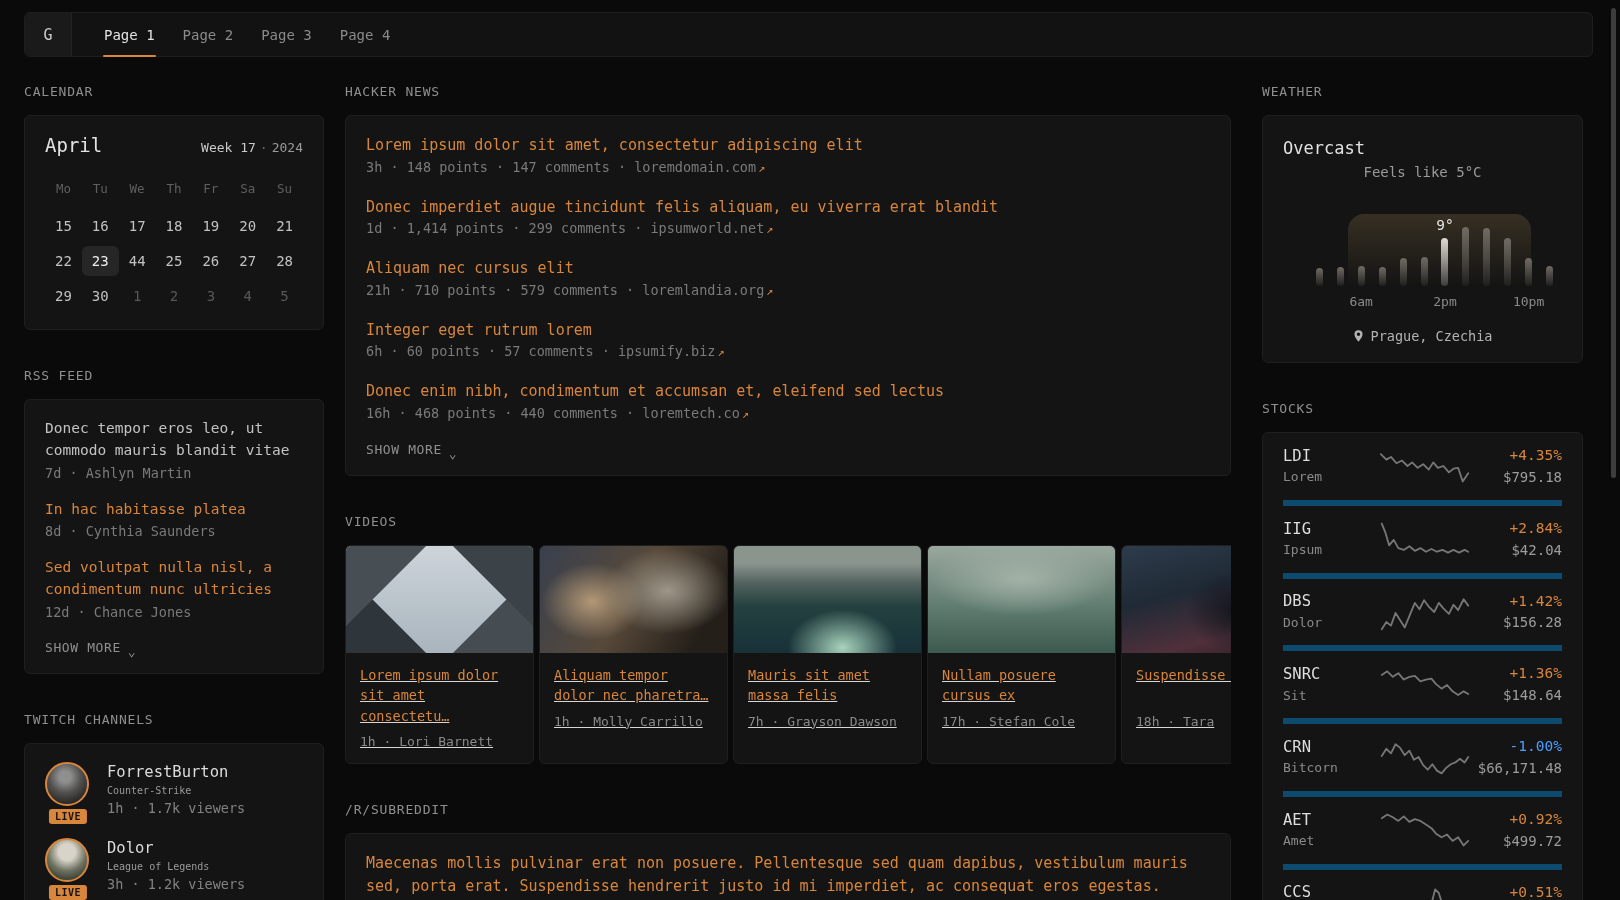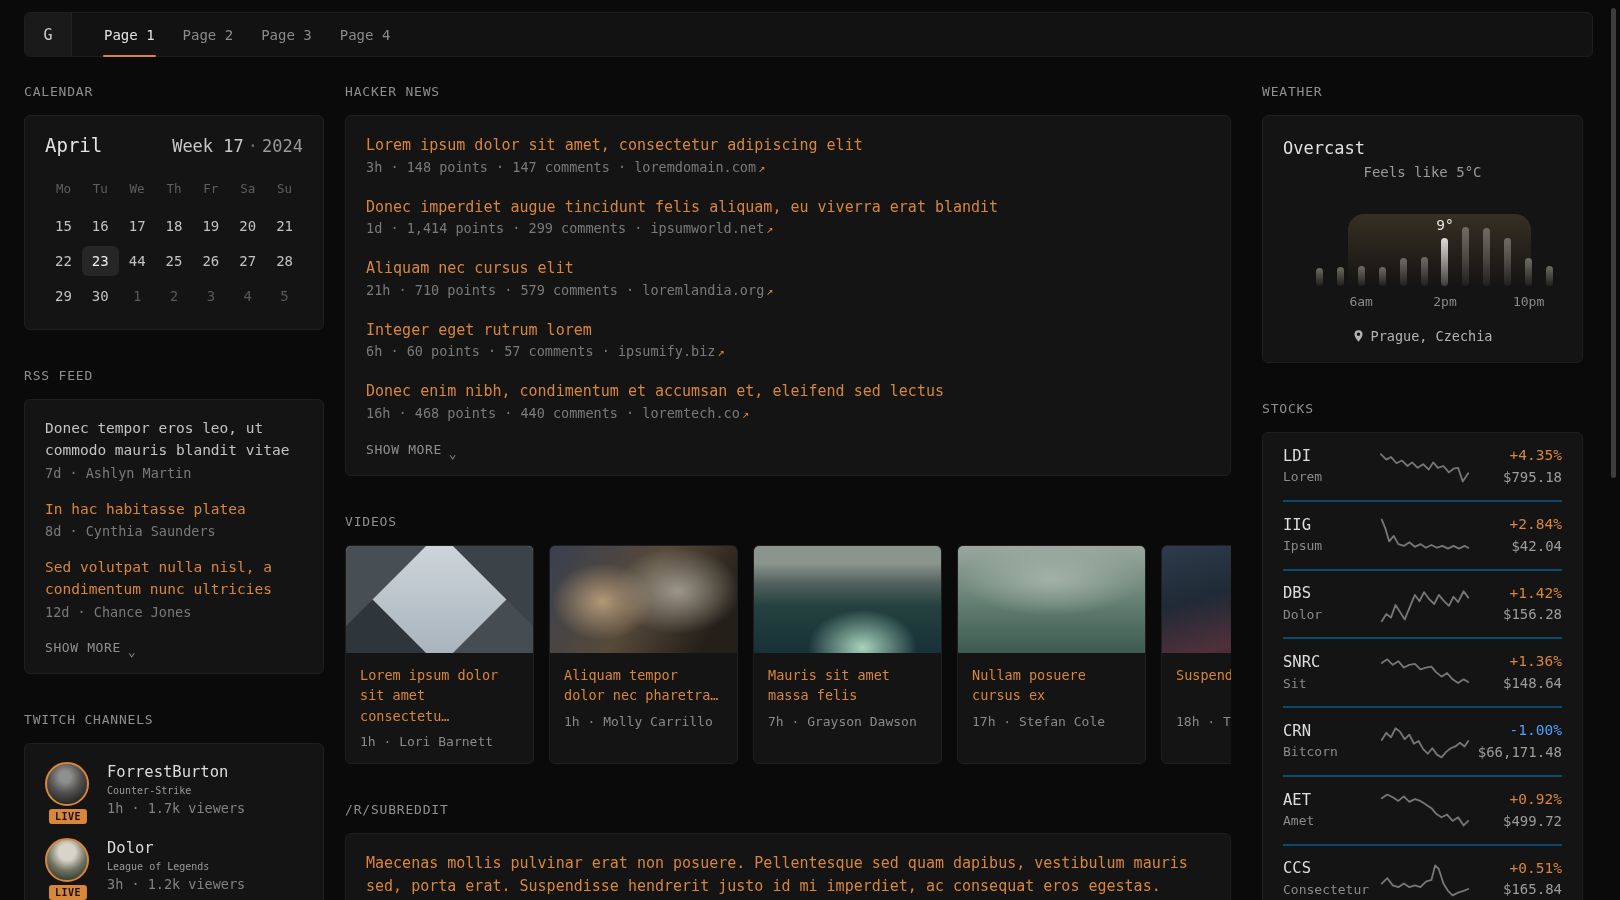--- a/index.html
+++ b/index.html
@@ -56,21 +56,21 @@
     border-radius:6px;padding:18px 20px;
   }
   .show-more{
     margin-top:20px;font-size:13px;color:#8f8f8f;letter-spacing:.6px;
     display:flex;align-items:flex-end;gap:7px;cursor:pointer;
   }
   .chev{font-size:13px;color:#8f8f8f;line-height:0;transform:translateY(-3px);}
   
   .cal-head{display:flex;justify-content:space-between;align-items:baseline;}
   .cal-month{font-size:19px;color:#e3e3e3;}
-  .cal-week{font-size:17px;color:#c9c9c9;}
+  .cal-week{font-size:13px;color:#c9c9c9;}
   .cal-week .sep{color:#6e6e6e;padding:0 4px;}
   .cal-week .yr{color:#9a9a9a;}
   .cal-grid{display:grid;grid-template-columns:repeat(7,1fr);margin-top:20px;row-gap:5px;}
   .cal-grid span{
     display:flex;align-items:center;justify-content:center;height:30px;
     font-size:14px;color:#c2c2c2;
   }
   .cal-grid .wd{font-size:12.5px;color:#5f5f5f;height:24px;margin-bottom:6px;}
   .cal-grid .out{color:#575757;}
   .cal-grid .sel{background:#262626;border-radius:6px;color:#ededed;}
@@ -99,21 +99,21 @@
   .chan-name{font-size:15.5px;color:#dcdcdc;line-height:1.35;}
   .chan-game{font-size:10px;color:#9a9a9a;line-height:1.5;}
   .chan-meta{font-size:13.5px;color:#828282;line-height:1.5;}
   
   .hn-item{margin-bottom:21px;}
   .hn-item:last-of-type{margin-bottom:0;}
   .hn-title{font-size:15px;line-height:1.5;color:var(--accent);cursor:pointer;}
   .hn-meta{font-size:13.5px;color:var(--dim);margin-top:2px;}
   .ext{color:var(--accent);font-size:12px;padding-left:2px;}
   
-  .vid-row{display:flex;gap:15px;width:886px;overflow:hidden;}
+  .vid-row{display:flex;gap:5px;width:886px;overflow:hidden;text-decoration:underline;}
   .vid-card{
     flex:0 0 189px;background:var(--card-bg);border:1px solid var(--card-border);
     border-radius:6px;overflow:hidden;
   }
   .thumb{height:107px;width:100%;}
   .thumb-1{background:
     linear-gradient(135deg,#474e54 0 27%,transparent 27.5%),
     linear-gradient(225deg,#3b4248 0 27%,transparent 27.5%),
     linear-gradient(45deg,#2e353b 0 27%,transparent 27.5%),
     linear-gradient(315deg,#454c52 0 27%,transparent 27.5%),
@@ -155,21 +155,21 @@
   }
   .wticks{position:relative;height:18px;margin:8px 2px 0 26px;}
   .wticks span{position:absolute;transform:translateX(-50%);font-size:13px;color:#8a8a8a;}
   .wticks .t1{left:20.8%;}
   .wticks .t2{left:54.2%;}
   .wticks .t3{left:87.5%;}
   .w-loc{display:flex;justify-content:center;align-items:center;gap:7px;margin-top:16px;font-size:13.5px;color:#b3b3b3;}
   
   .stocks-card{padding:0 20px;}
   .stock-row{
-    display:flex;align-items:center;padding:12px 0;border-top:2px solid #0c4a6e;cursor:pointer;
+    display:flex;align-items:center;padding:12px 0;border-top:6px solid #0c4a6e;cursor:pointer;
   }
   .stock-row:first-child{border-top:none;}
   .stock-id{width:96px;}
   .stock-sym{font-size:15.5px;color:#dedede;line-height:1.4;}
   .stock-name{font-size:13px;color:#8a8a8a;line-height:1.5;}
   .spark{width:92px;height:40px;flex:0 0 92px;}
   .spark polyline{fill:none;stroke:#767676;stroke-width:2;stroke-linejoin:round;stroke-linecap:round;}
   .stock-vals{flex:1;text-align:right;}
   .stock-change{font-size:14.5px;color:var(--accent);line-height:1.5;}
   .stock-row.neg .stock-change{color:var(--neg);}

